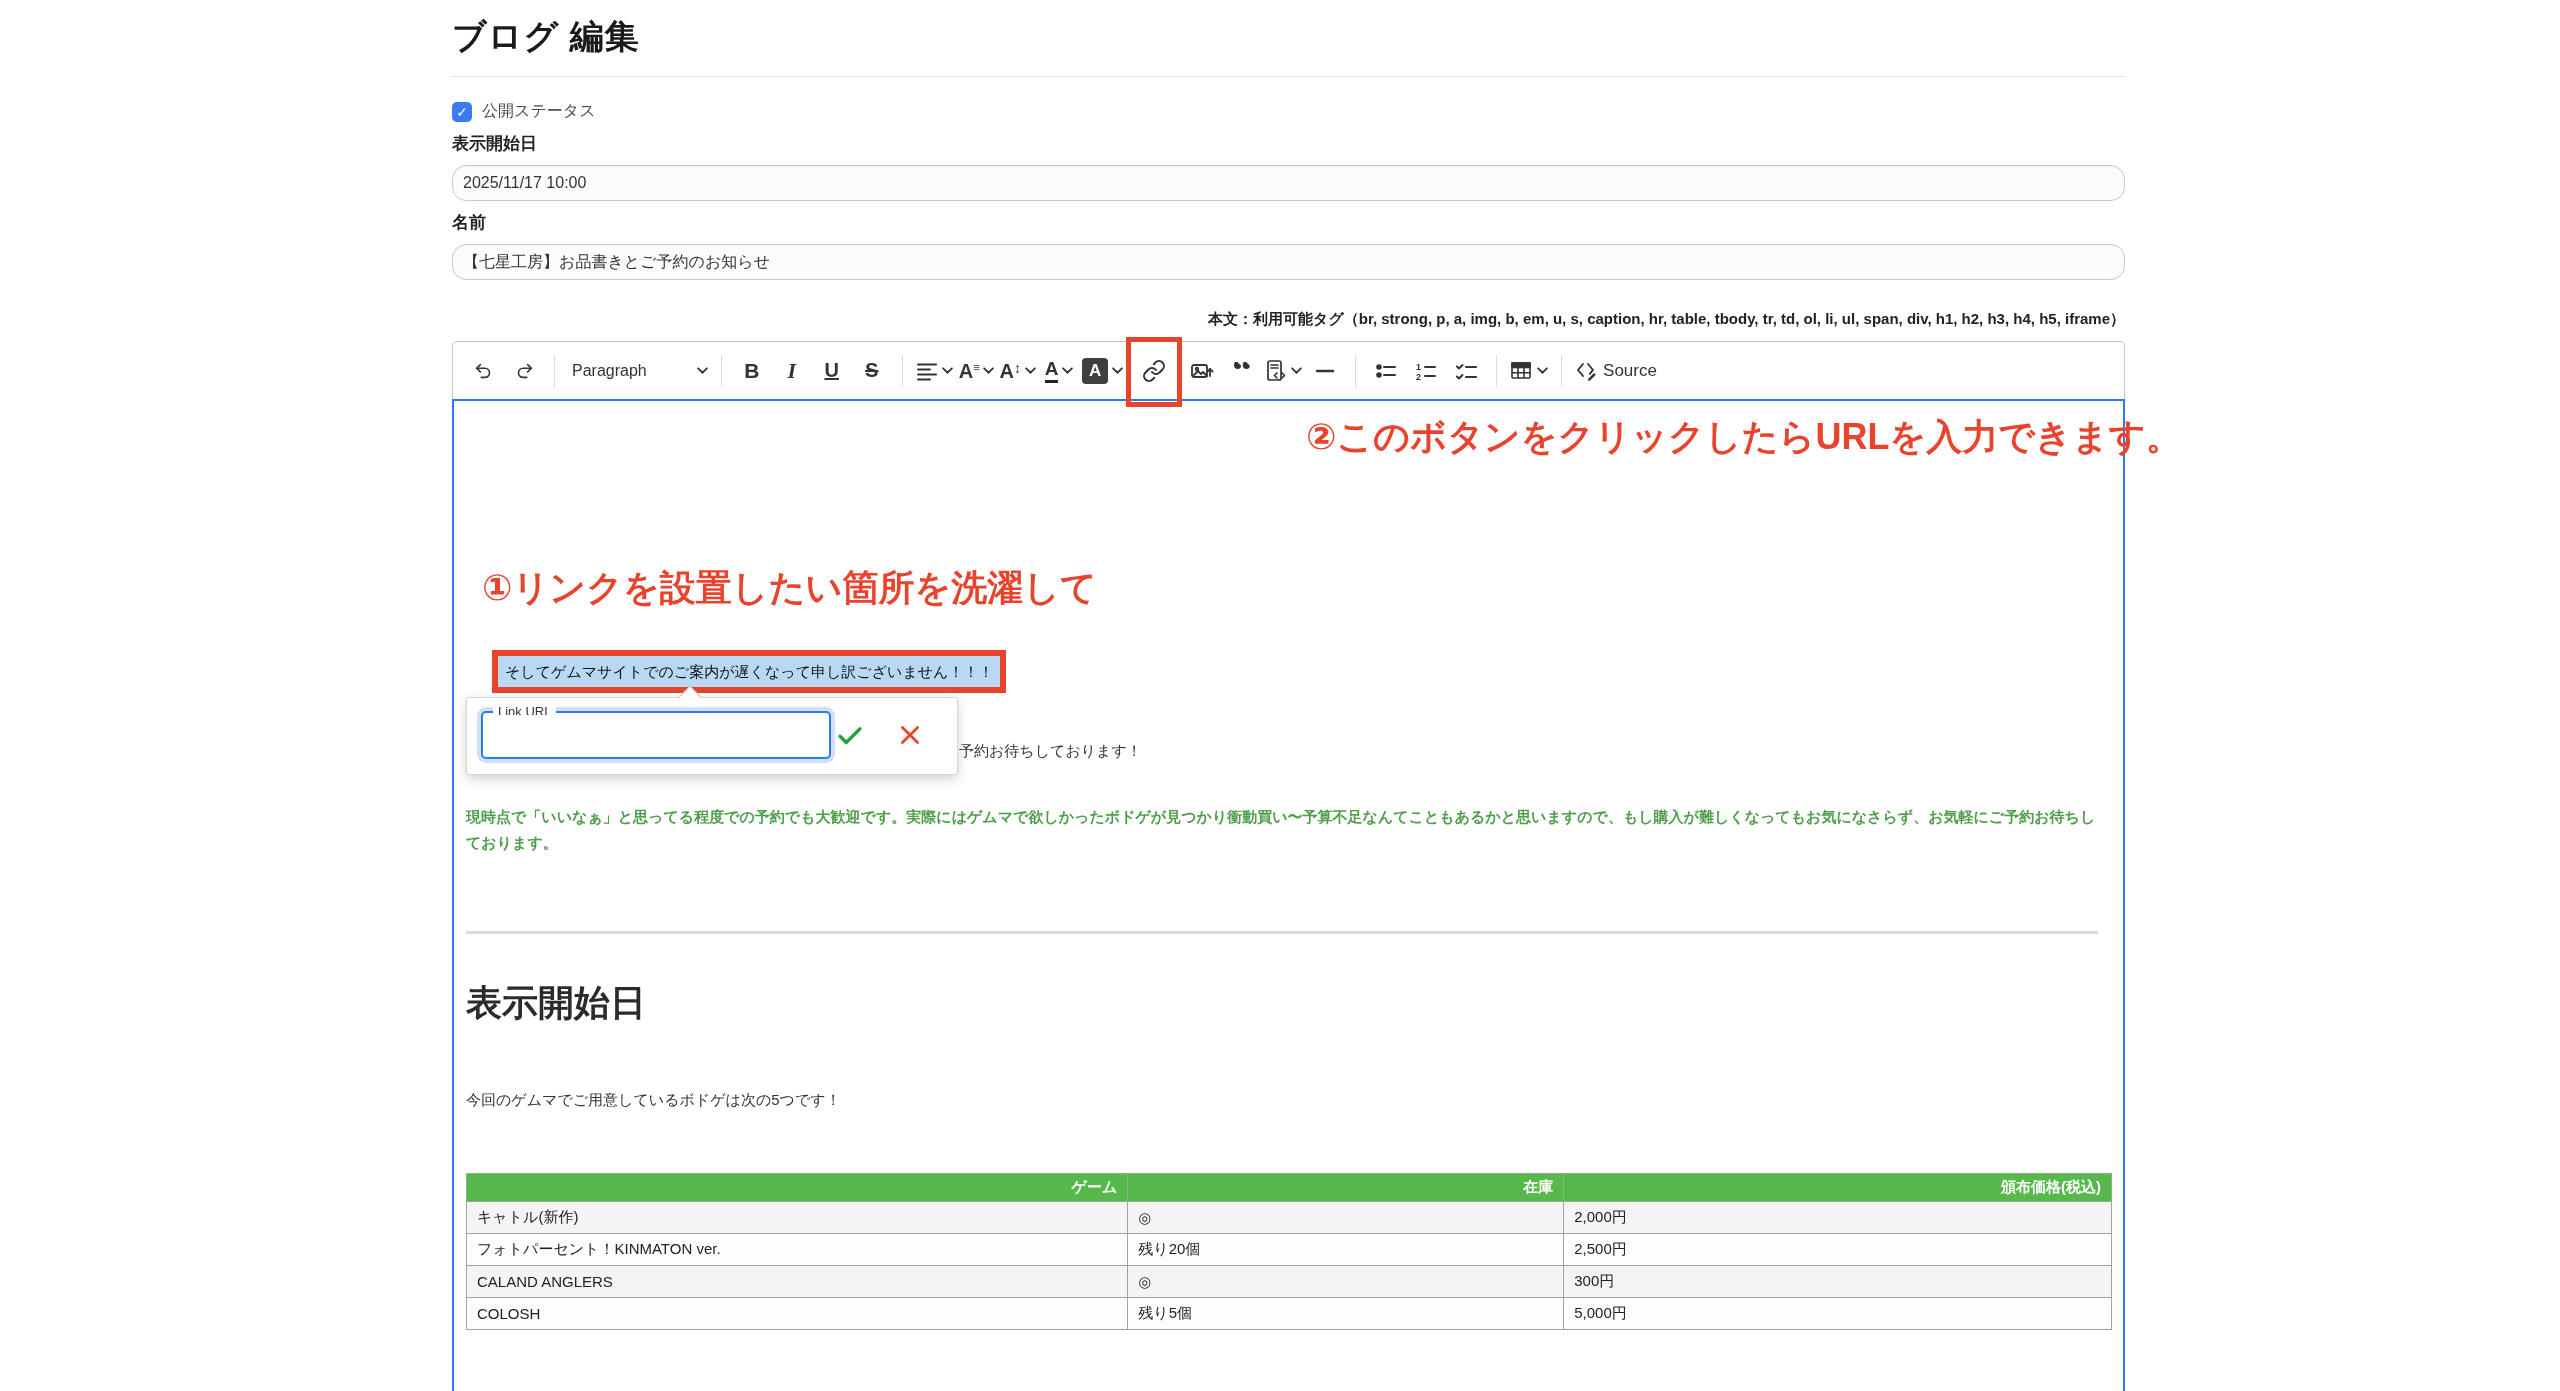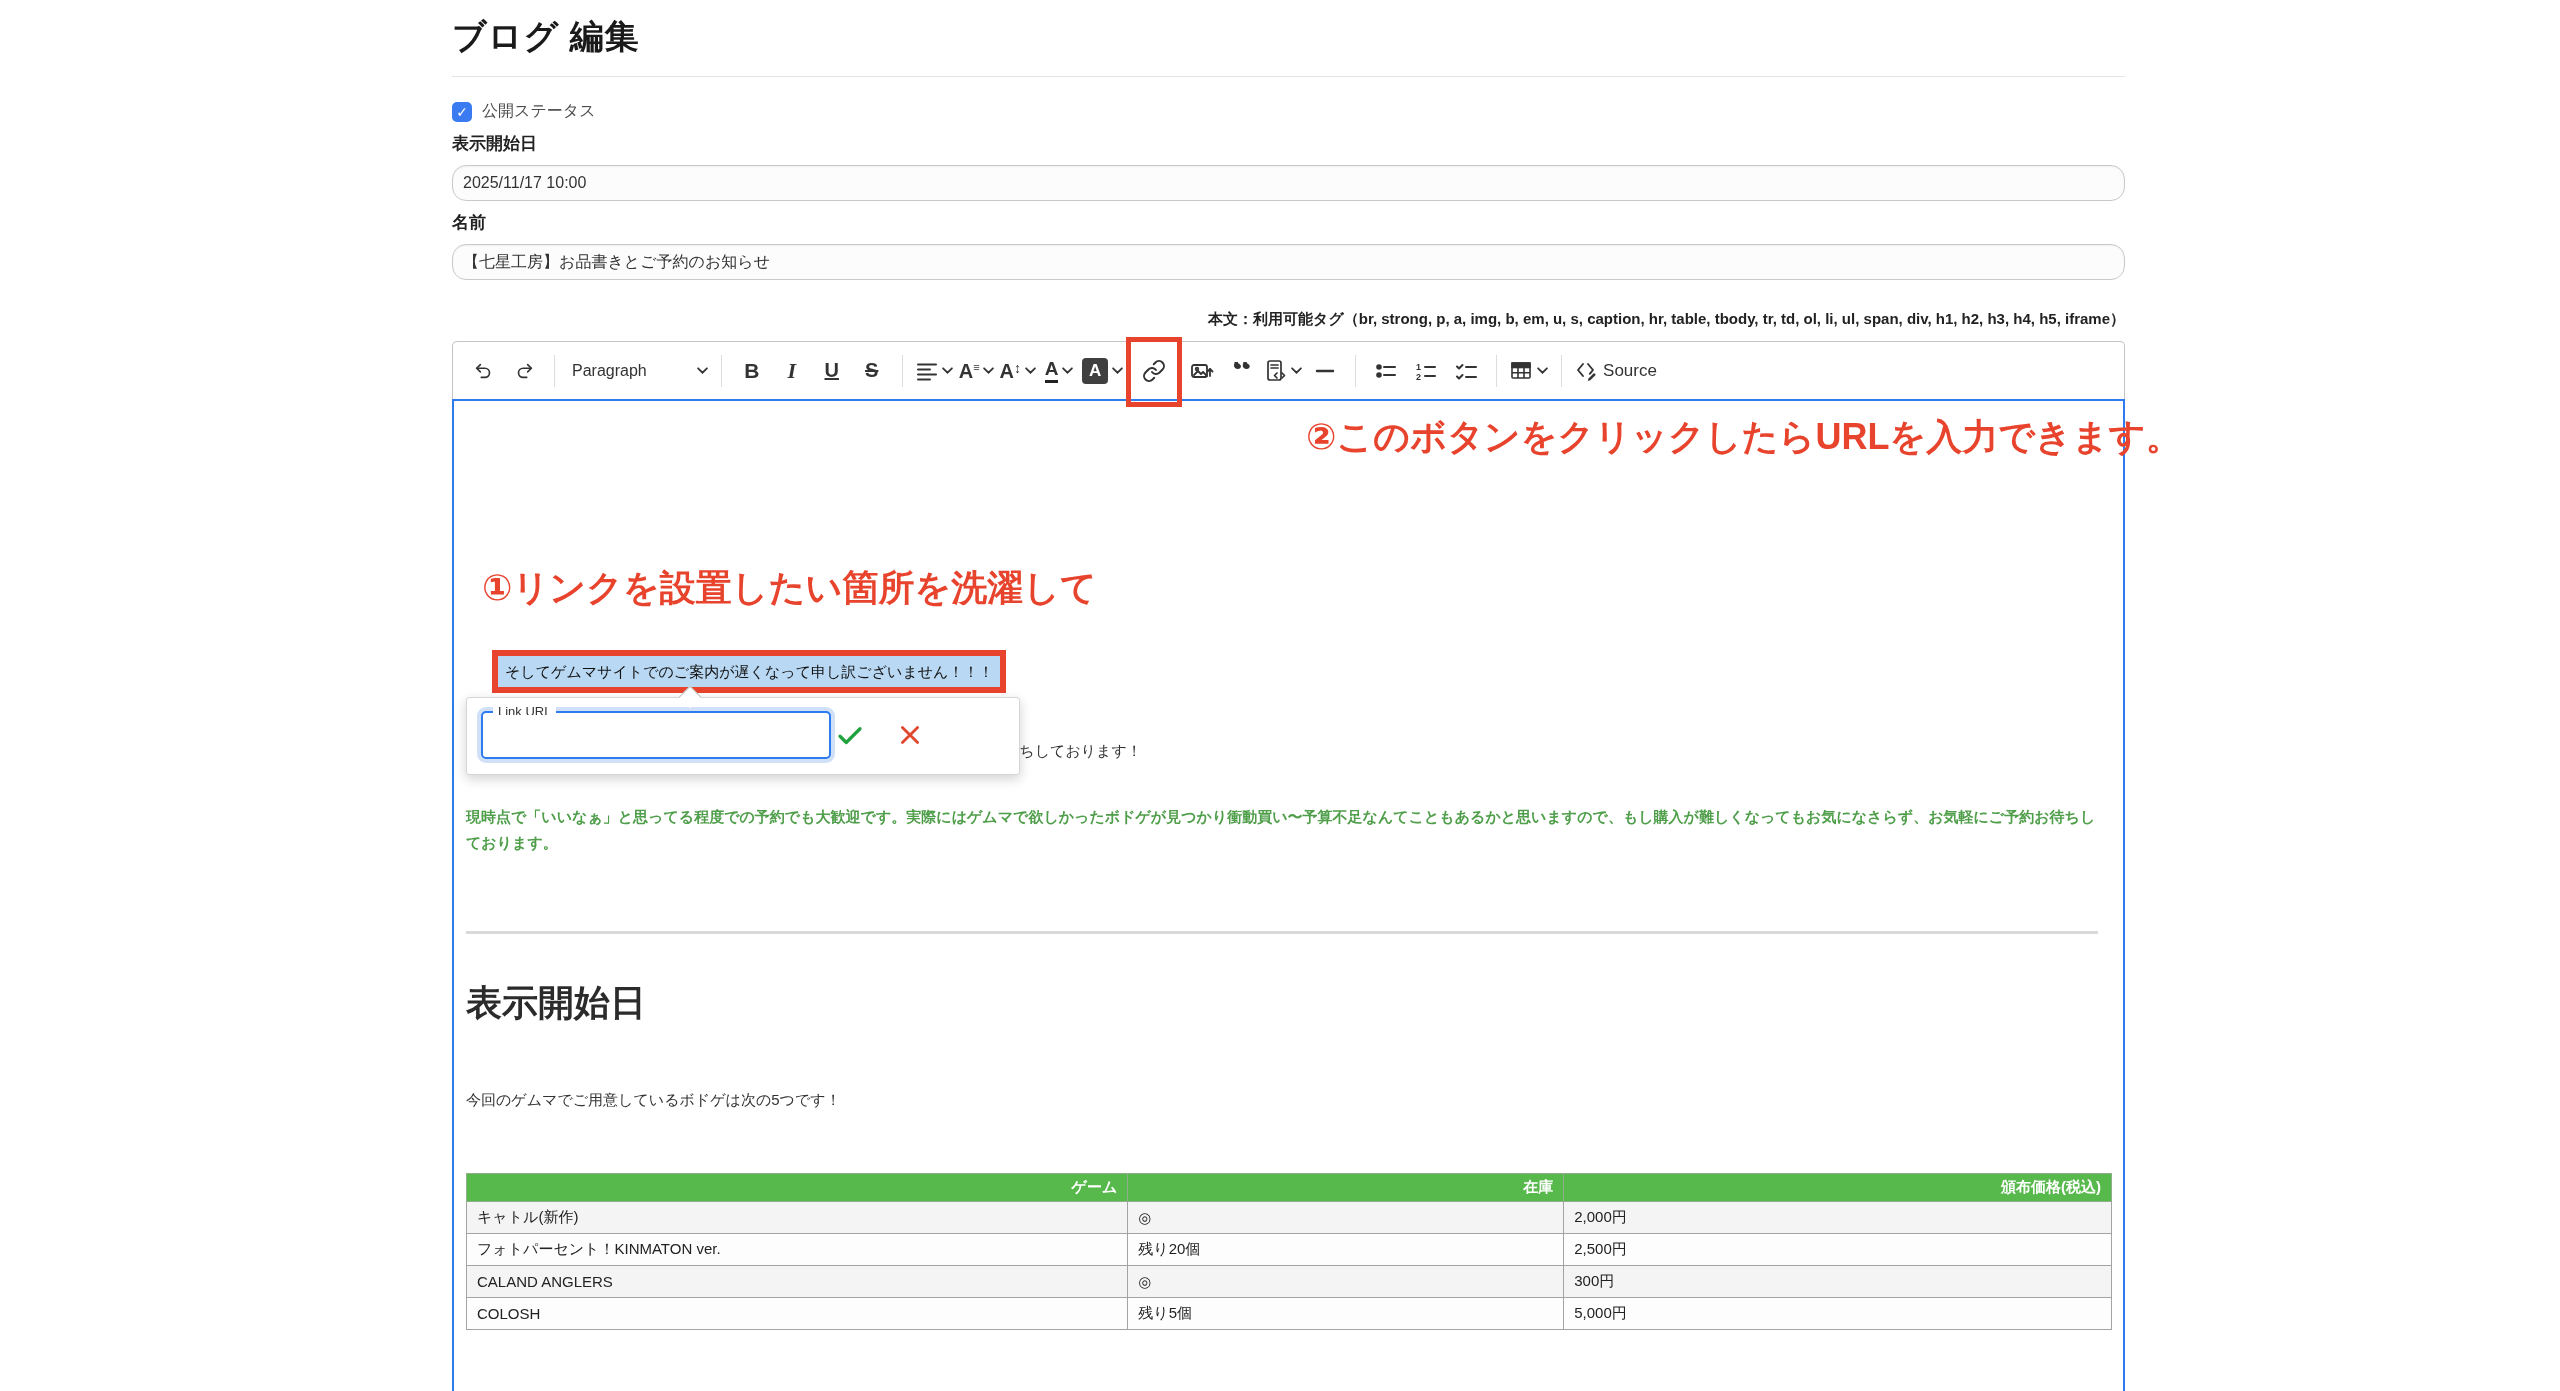--- a/index.html
+++ b/index.html
@@ -54,21 +54,21 @@
   .ann-step1 { left:28px; top:163px; }
 
   .selected-wrap { left:6px; top:249px; z-index:2;padding-left:32px; }
   .red-box { display:inline-block; border:6px solid #e8432d; }
   .selected-text { display:inline-block; background:#b9d8f3; color:#111; font-size:15px;
     padding:8px 7px; line-height:1; }
 
   .balloon-caret { left:228px; top:288px; width:16px; height:16px; background:#fff;
     border-left:1px solid #c0c0c0; border-top:1px solid #c0c0c0; transform:rotate(45deg); z-index:4; }
 
-  .link-popup { left:12px; top:296px; width:554px; height:78px; background:#fff;
+  .link-popup { left:12px; top:296px; width:492px; height:78px; background:#fff;
     border:1px solid #d6d6d6; border-radius:3px; box-shadow:0 4px 12px rgba(0,0,0,0.18); z-index:3; }
   .url-field { position:absolute; left:14px; top:13px; width:350px; height:48px;
     border:2px solid #2e7bf0; border-radius:5px; background:#fff; box-shadow:0 0 0 4px #cfe0f8; }
   .url-label { position:absolute; top:-9px; left:10px; background:#fff; padding:0 5px;
     font-size:13px; color:#333; }
   .url-input { position:absolute; inset:2px 4px; border:none; outline:none; font-size:16px; width:92%; }
   .text-cursor { position:absolute; left:12px; top:10px; width:2px; height:26px; background:#666; }
   .popup-btn { position:absolute; top:16px; width:42px; height:42px; display:flex;
     align-items:center; justify-content:center; cursor:pointer; }
   .btn-check { left:362px; }

